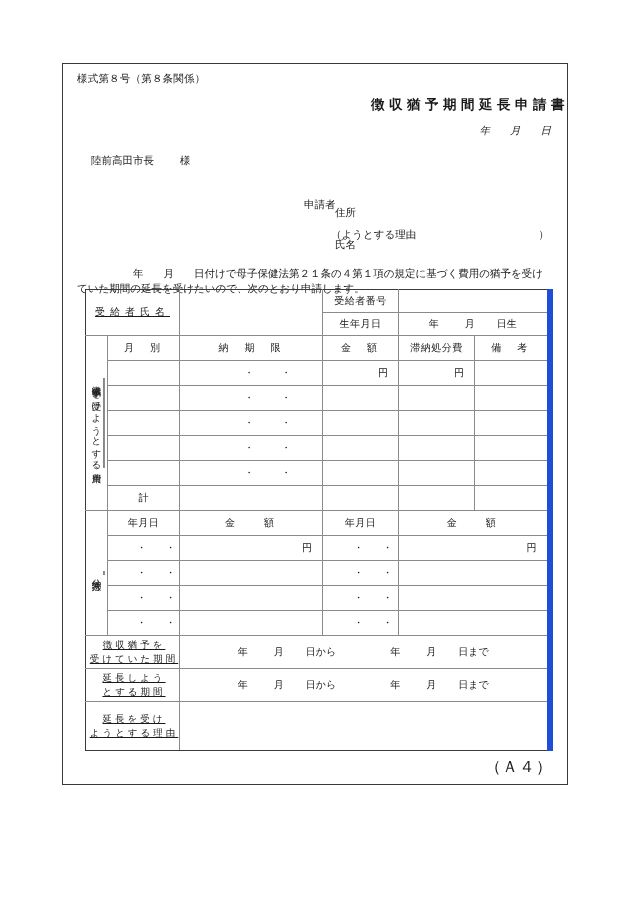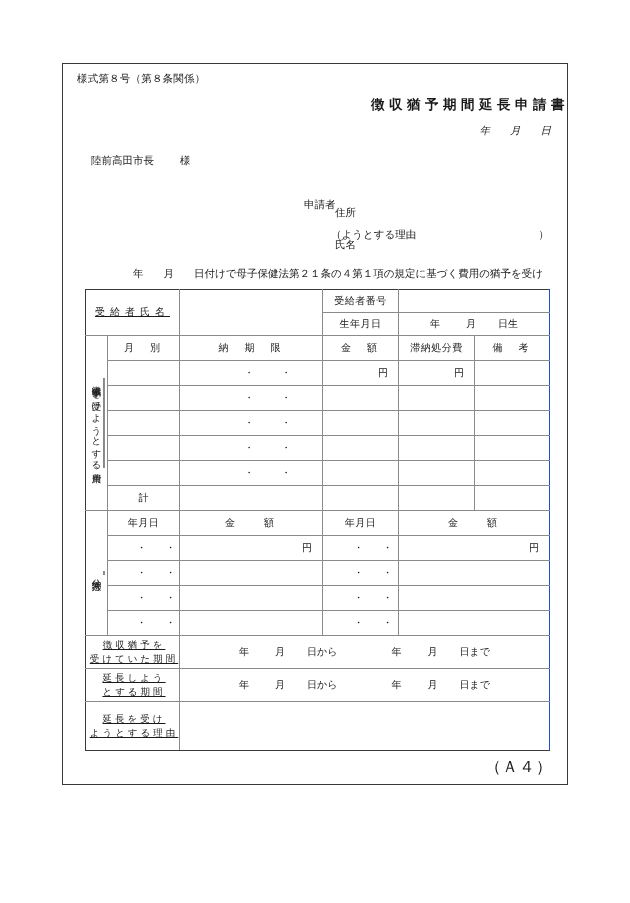--- a/index.html
+++ b/index.html
@@ -129,21 +129,21 @@
   table.main td {
     border: 1px solid #8a8a8a;
     padding: 0;
     vertical-align: middle;
     text-align: center;
     line-height: 1.25;
   }
   table.main td.thick-t { border-top: 1px solid #3a3a3a; }
   table.main td.thick-b { border-bottom: 1px solid #3a3a3a; }
   table.main td.thick-l { border-left: 1px solid #3a3a3a; text-decoration: underline; }
-  table.main td.thick-r { border-right: 1px solid #1d4ed8; }
+  table.main td.thick-r { border-right: 6px solid #1d4ed8; }
 
   .sp-label {
     letter-spacing: 5px;
     text-indent: 5px;
     white-space: nowrap;
   }
   .sp-label-2 {
     letter-spacing: 3px;
     text-indent: 3px;
     white-space: nowrap;
@@ -236,20 +236,21 @@
       </div>
     </div>
 
     <div class="relation-row">
       <span>（ようとする理由</span>
       <span class="close">）</span>
     </div>
 
     <div class="body-para">
       <span class="l1"><span class="ind"></span><span>年</span><span class="sp"></span><span>月</span><span class="sp"></span><span>日付けで母子保健法第２１条の４第１項の規定に基づく費用の猶予を受け</span></span>
+      <span class="l2">ていた期間の延長を受けたいので、次のとおり申請します。</span>
     </div>
 
     <table class="main">
       <colgroup>
         <col style="width:22px">
         <col style="width:72px">
         <col style="width:143px">
         <col style="width:76px">
         <col style="width:76px">
         <col style="width:75px">

